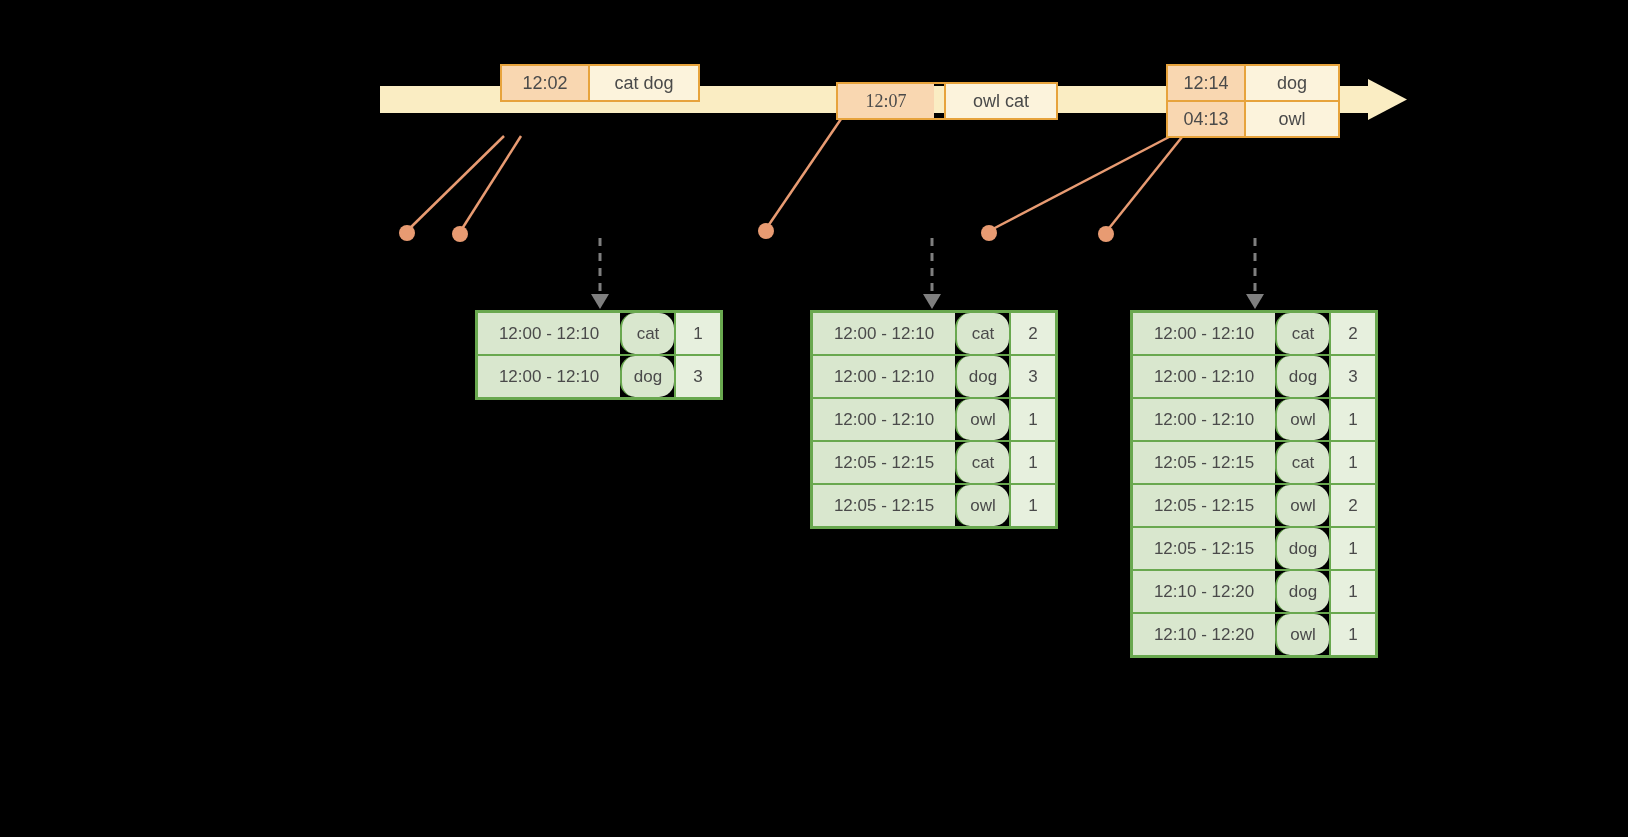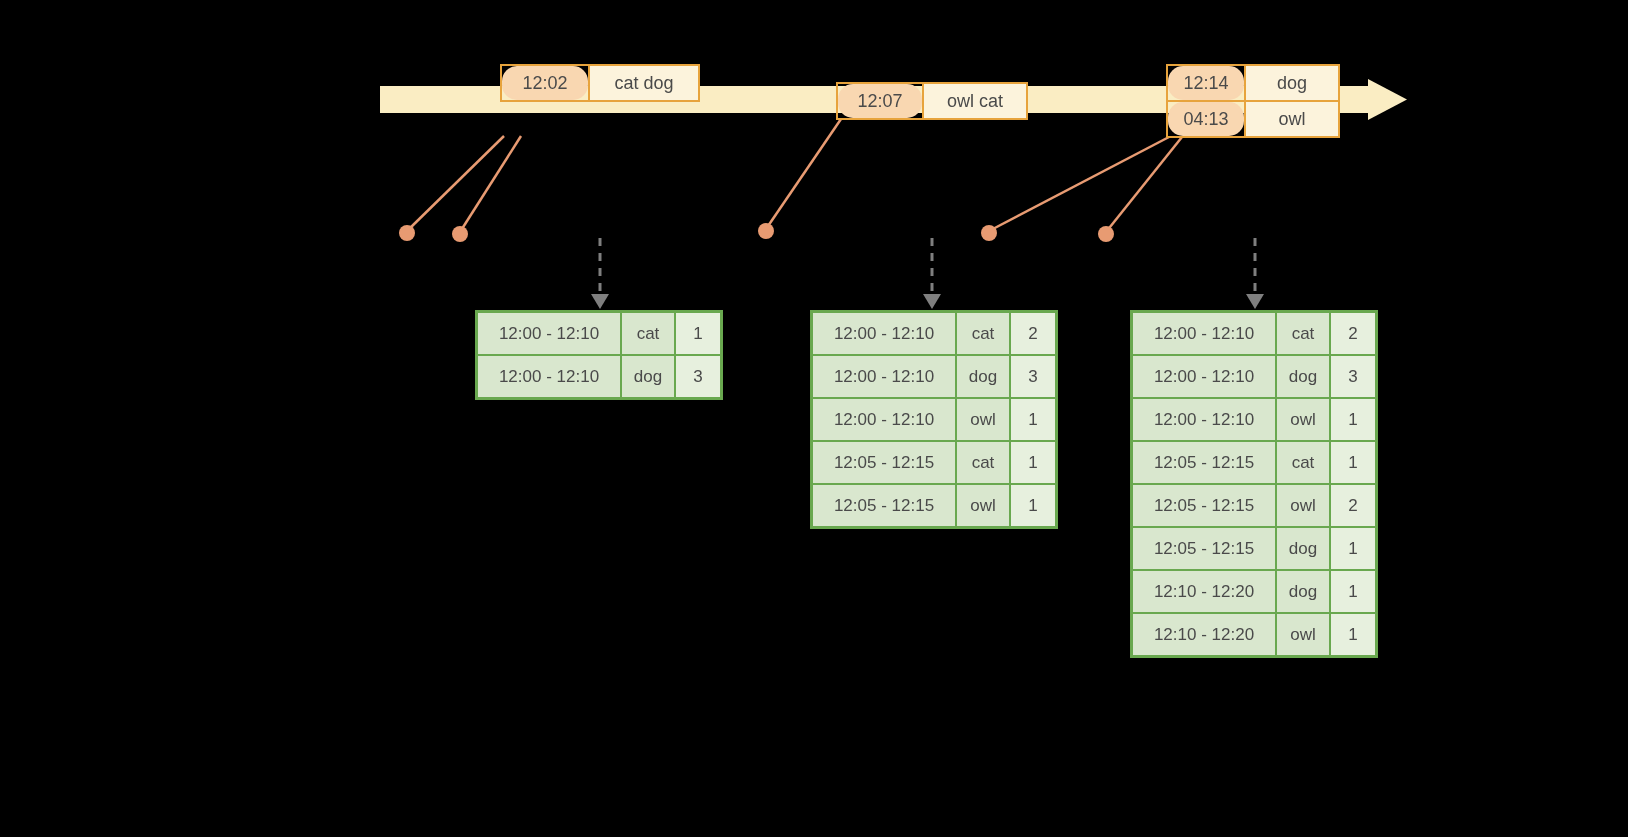--- a/index.html
+++ b/index.html
@@ -27,37 +27,37 @@
   .ah   { fill: var(--trigger-arrow, #7f7f7f); }
 
   
   .event-box { position: absolute; border: 2px solid var(--event-border, #e7a33c); }
   .erow { display: flex; }
   .erow + .erow { border-top: 2px solid var(--event-border, #e7a33c); }
   .ecell {
     height: 34px; display: flex; align-items: center; justify-content: center;
     font-size: 18px;
   }
-  .ecell.time  { background: var(--event-time-fill, #f9d7b1); border-radius: 15px; }
+  .ecell.time  { background: var(--event-time-fill, #f9d7b1); }
   .ecell.words { background: var(--event-words-fill, #fcf3dc); border-left: 2px solid var(--event-border, #e7a33c); }
   #event-box-1 .time  { width: 86px; }  #event-box-1 .words { width: 110px; }
-  #event-box-2 .time  { width: 84px; }  #event-box-2 .words { width: 104px; }
+  #event-box-2 .time  { width: 96px; font-family: Liberation Serif, serif; }  #event-box-2 .words { width: 112px; margin-left: 10px; }
   #event-box-3 .time  { width: 76px; }  #event-box-3 .words { width: 94px; }
 
   
   .result-table { position: absolute; border: 3px solid var(--table-border, #69a84f); }
   .trow { display: flex; }
   .trow + .trow { border-top: 2px solid var(--table-border, #69a84f); }
   .tcell {
     height: 41px; display: flex; align-items: center; justify-content: center;
     font-size: 17px; background: var(--table-cell-fill, #d9e7ce);
   }
   .tcell + .tcell { border-left: 2px solid var(--table-border, #69a84f); }
   .twindow { width: 142px; }
-  .tword   { width: 54px; }
+  .tword   { width: 54px; border-radius: 15px; }
   .tcount  { width: 46px; background: var(--table-count-fill, #e7f0de); }
 </style>
 </head>
 <body>
 
 <div class="canvas">
 
   <svg class="overlay" width="1628" height="837" viewBox="0 0 1628 837">
 
     <rect class="tl-body" x="380" y="86" width="988" height="27"></rect>

